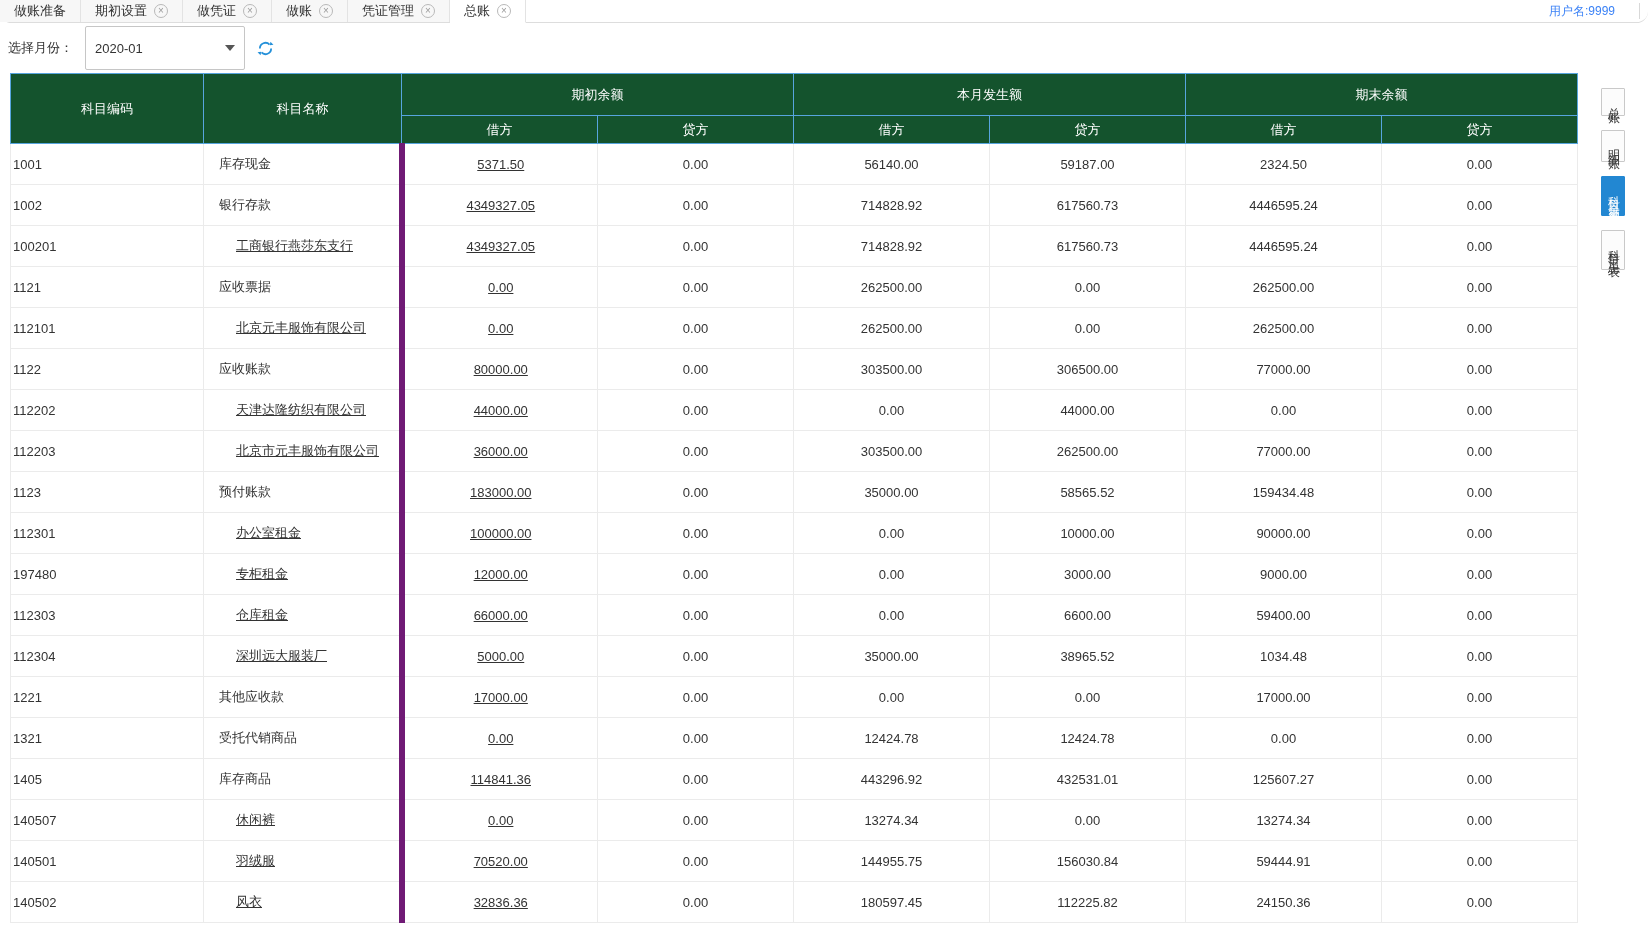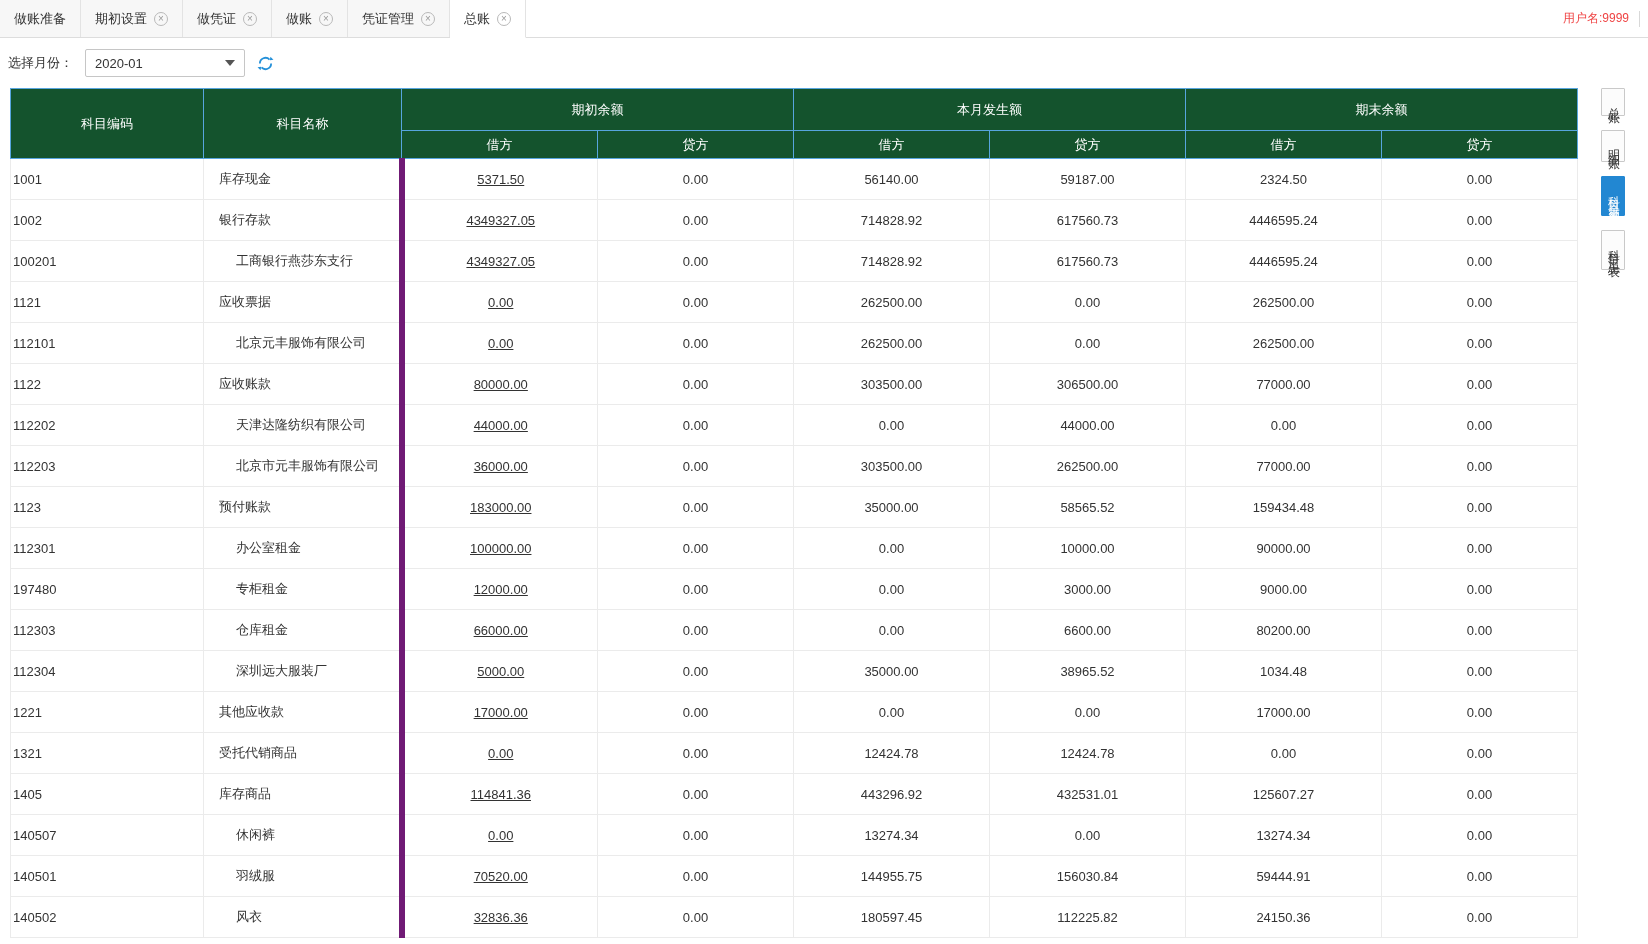--- a/index.html
+++ b/index.html
@@ -5,44 +5,44 @@
   * { box-sizing: border-box; }
   html,body { margin:0; padding:0; }
   body {
     width:1648px; height:944px; overflow:hidden; position:relative;
     font-family:"Liberation Sans", sans-serif;
     font-size:13px; color:#333; background:#fff;
   }
 
   
   .tabbar {
-    height:38px; display:flex; align-items:stretch;
-    background:#fff; border-bottom:1px solid #ddd;
+    height:23px; display:flex; align-items:stretch;
+    background:#fff; border-bottom:1px solid #ddd;border-radius:14px;
   }
   .tab {
     display:flex; align-items:center; gap:7px;
     padding:0 14px; background:#f7f7f7;
     border-right:1px solid #e3e3e3; cursor:pointer; white-space:nowrap;
   }
   .tab.active { background:#fff; border-bottom:1px solid #fff; margin-bottom:-1px; }
   .tab .close {
     width:14px; height:14px; border:1px solid #b9b9b9; border-radius:50%;
     color:#9a9a9a; font-size:10px; line-height:12px; text-align:center;
   }
   .userbox {
-    margin-left:auto; display:flex; align-items:center; gap:10px;
-    padding:0 8px 0 14px; font-size:12px; color:#ef4444;
+    margin-left:auto; display:flex; align-items:center; gap:24px;
+    padding:0 8px 0 14px; font-size:12px; color:#3b82f6;
   }
   .vdiv { width:1px; height:16px; background:#d8d8d8; }
 
   
   .filterbar { height:50px; display:flex; align-items:center; gap:12px; padding-left:8px; background:#fff; }
   .flabel { font-size:13px; color:#333; }
   .select {
-    width:160px; height:28px; border:1px solid #c6c6c6; border-radius:2px;
+    width:160px; height:44px; border:1px solid #c6c6c6; border-radius:2px;
     background:#fff; display:flex; align-items:center; justify-content:space-between;
     padding:0 9px; cursor:pointer;
   }
   .caret {
     width:0; height:0; border-left:5px solid transparent; border-right:5px solid transparent;
     border-top:6px solid #555;
   }
   .refresh { display:flex; align-items:center; cursor:pointer; }
 
   
@@ -54,21 +54,21 @@
   }
   thead tr.h1 th { height:42px; }
   thead tr.h2 th { height:28px; }
   tbody td {
     height:41px; background:#fff; font-size:13px; color:#333;
     border-bottom:1px solid #ebebeb; border-right:1px solid #ebebeb;
     text-align:center; overflow:hidden; white-space:nowrap;
   }
   tbody td:first-child { border-left:1px solid #ebebeb; text-align:left; padding-left:2px; }
   tbody td.name { text-align:left; padding-left:15px; }
-  tbody td.name.indent { padding-left:32px; }
+  tbody td.name.indent { padding-left:32px;text-decoration:underline; }
   tbody td.split { border-left:6px solid #701a75;text-decoration:underline; }
 
   
   .side-tabs { position:absolute; left:1601px; top:88px; width:26px; }
   .side-tab {
     writing-mode:vertical-lr; text-orientation:upright;
     width:24px; padding:9px 3px; margin-bottom:14px;
     border:1px solid #c9c9c9; background:#fcfcfc; color:#333;
     font-size:12px; letter-spacing:4px; text-align:center; cursor:pointer;
     border-radius:1px;
@@ -270,21 +270,21 @@
             <td>9000.00</td>
             <td>0.00</td>
           </tr>
           <tr>
             <td>112303</td>
             <td class="name indent">仓库租金</td>
             <td class="split">66000.00</td>
             <td>0.00</td>
             <td>0.00</td>
             <td>6600.00</td>
-            <td>80200.00</td>
+            <td>59400.00</td>
             <td>0.00</td>
           </tr>
           <tr>
             <td>112304</td>
             <td class="name indent">深圳远大服装厂</td>
             <td class="split">5000.00</td>
             <td>0.00</td>
             <td>35000.00</td>
             <td>38965.52</td>
             <td>1034.48</td>

